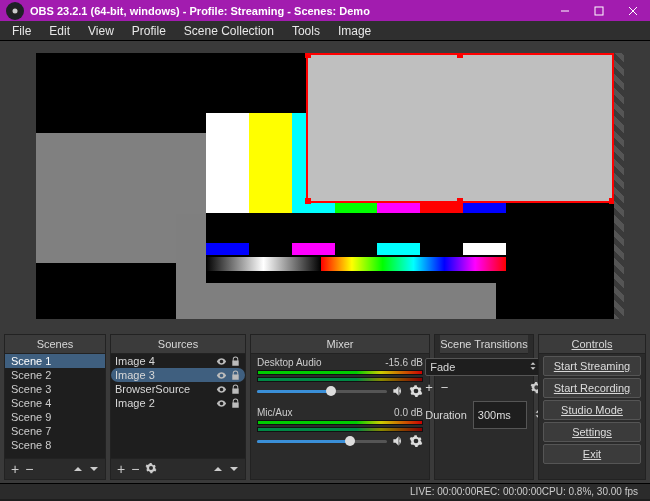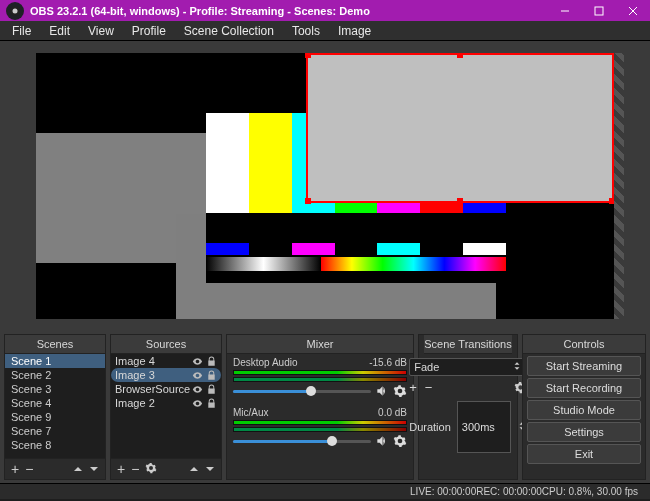--- a/index.html
+++ b/index.html
@@ -23,21 +23,21 @@
   .smpte{position:absolute;left:170px;top:60px;width:300px;height:170px;background:#000;}
   .bars{display:flex;height:100px;}
   .bars div{flex:1;}
   .lo{display:flex;height:12px;margin-top:30px;}
   .lo div{flex:1;}
   .grad{height:14px;margin-top:2px;display:flex;}
   .grad .g{flex:1;background:linear-gradient(90deg,#000,#fff,#000);}
   .grad .r{flex:1.6;background:linear-gradient(90deg,#f00,#ff0,#0f0,#0ff,#00f,#f0f,#f00);}
   .panels{display:flex;height:152px;background:#3a3a3a;gap:4px;padding:3px 4px;}
   .panel{background:#2b2b2b;display:flex;flex-direction:column;border:1px solid #222;}
-  .scenes{width:102px;}.sources{width:112px;}.mixer{flex:1;}.trans{width:100px;align-items:center;}.controls{width:124px;}
+  .scenes{width:102px;}.sources{width:136px;}.mixer{flex:1;}.trans{width:100px;align-items:center;}.controls{width:108px;text-decoration:underline;}
   .panel-h{background:#3b3b3b;font-size:11px;text-align:center;padding:3px 0;border-bottom:1px solid #222;}
   .panel-b{flex:1;overflow:hidden;}
   .scenes .panel-b,.sources .panel-b{background:#1e1e1e;}
   .row{padding:1px 6px;font-size:11px;color:#ccc;white-space:nowrap;display:flex;align-items:center;}
   .row.sel-row{background:#3f5f7f;color:#fff;}
   .src-row{display:flex;align-items:center;justify-content:space-between;padding:1px 4px;font-size:11px;}
   .src-row.sel-row{background:#3f5f7f;border-radius:7px;}
   .src-ico{display:flex;gap:3px;align-items:center;}
   .src-ico svg{width:11px;height:11px;fill:#bbb;}
   .panel-f{display:flex;gap:6px;padding:2px 6px;align-items:center;background:#2b2b2b;border-top:1px solid #222;}
@@ -49,21 +49,21 @@
   .meter2{height:5px;background:linear-gradient(90deg,#084 0%,#084 60%,#880 75%,#800 100%);border:1px solid #111;}
   .slider-row{display:flex;align-items:center;gap:4px;margin-top:2px;}
   .slider{flex:1;height:3px;background:#555;position:relative;border-radius:2px;}
   .slider .fill{position:absolute;left:0;top:0;bottom:0;background:#3a8fd8;border-radius:2px;}
   .slider .thumb{position:absolute;top:-4px;width:10px;height:10px;background:#ddd;border-radius:50%;}
   .slider-row svg{width:14px;height:14px;fill:#ddd;}
   .ctrl-btn{background:#3b3b3b;border:1px solid #555;color:#ddd;font-size:11px;text-align:center;padding:3px 2px;margin:2px 4px;border-radius:2px;}
   .trans .panel-b{padding:4px 6px;font-size:11px;}
   .sel-box{background:#1e1e1e;border:1px solid #555;padding:2px 4px;display:flex;justify-content:space-between;align-items:center;border-radius:2px;}
   .trans-row{display:flex;align-items:center;gap:6px;margin-top:6px;}
-  .num-in{background:#1e1e1e;border:1px solid #555;padding:19px 4px;width:54px;font-size:11px;color:#ddd;}
+  .num-in{background:#1e1e1e;border:1px solid #555;padding:7px 4px;width:54px;font-size:11px;color:#ddd;}
   .status{height:16px;background:#2b2b2b;display:flex;align-items:center;justify-content:flex-end;padding:0 12px;font-size:10px;color:#ccc;border-top:1px solid #000;}
   .chev svg{width:10px;height:10px;fill:#ccc;}
   .pmrow{display:flex;gap:8px;align-items:center;margin:4px 0;}
   .pmrow span{font-size:13px;}
 </style>
 </head>
 <body>
 
 <div class="titlebar">
   <span class="icon">

